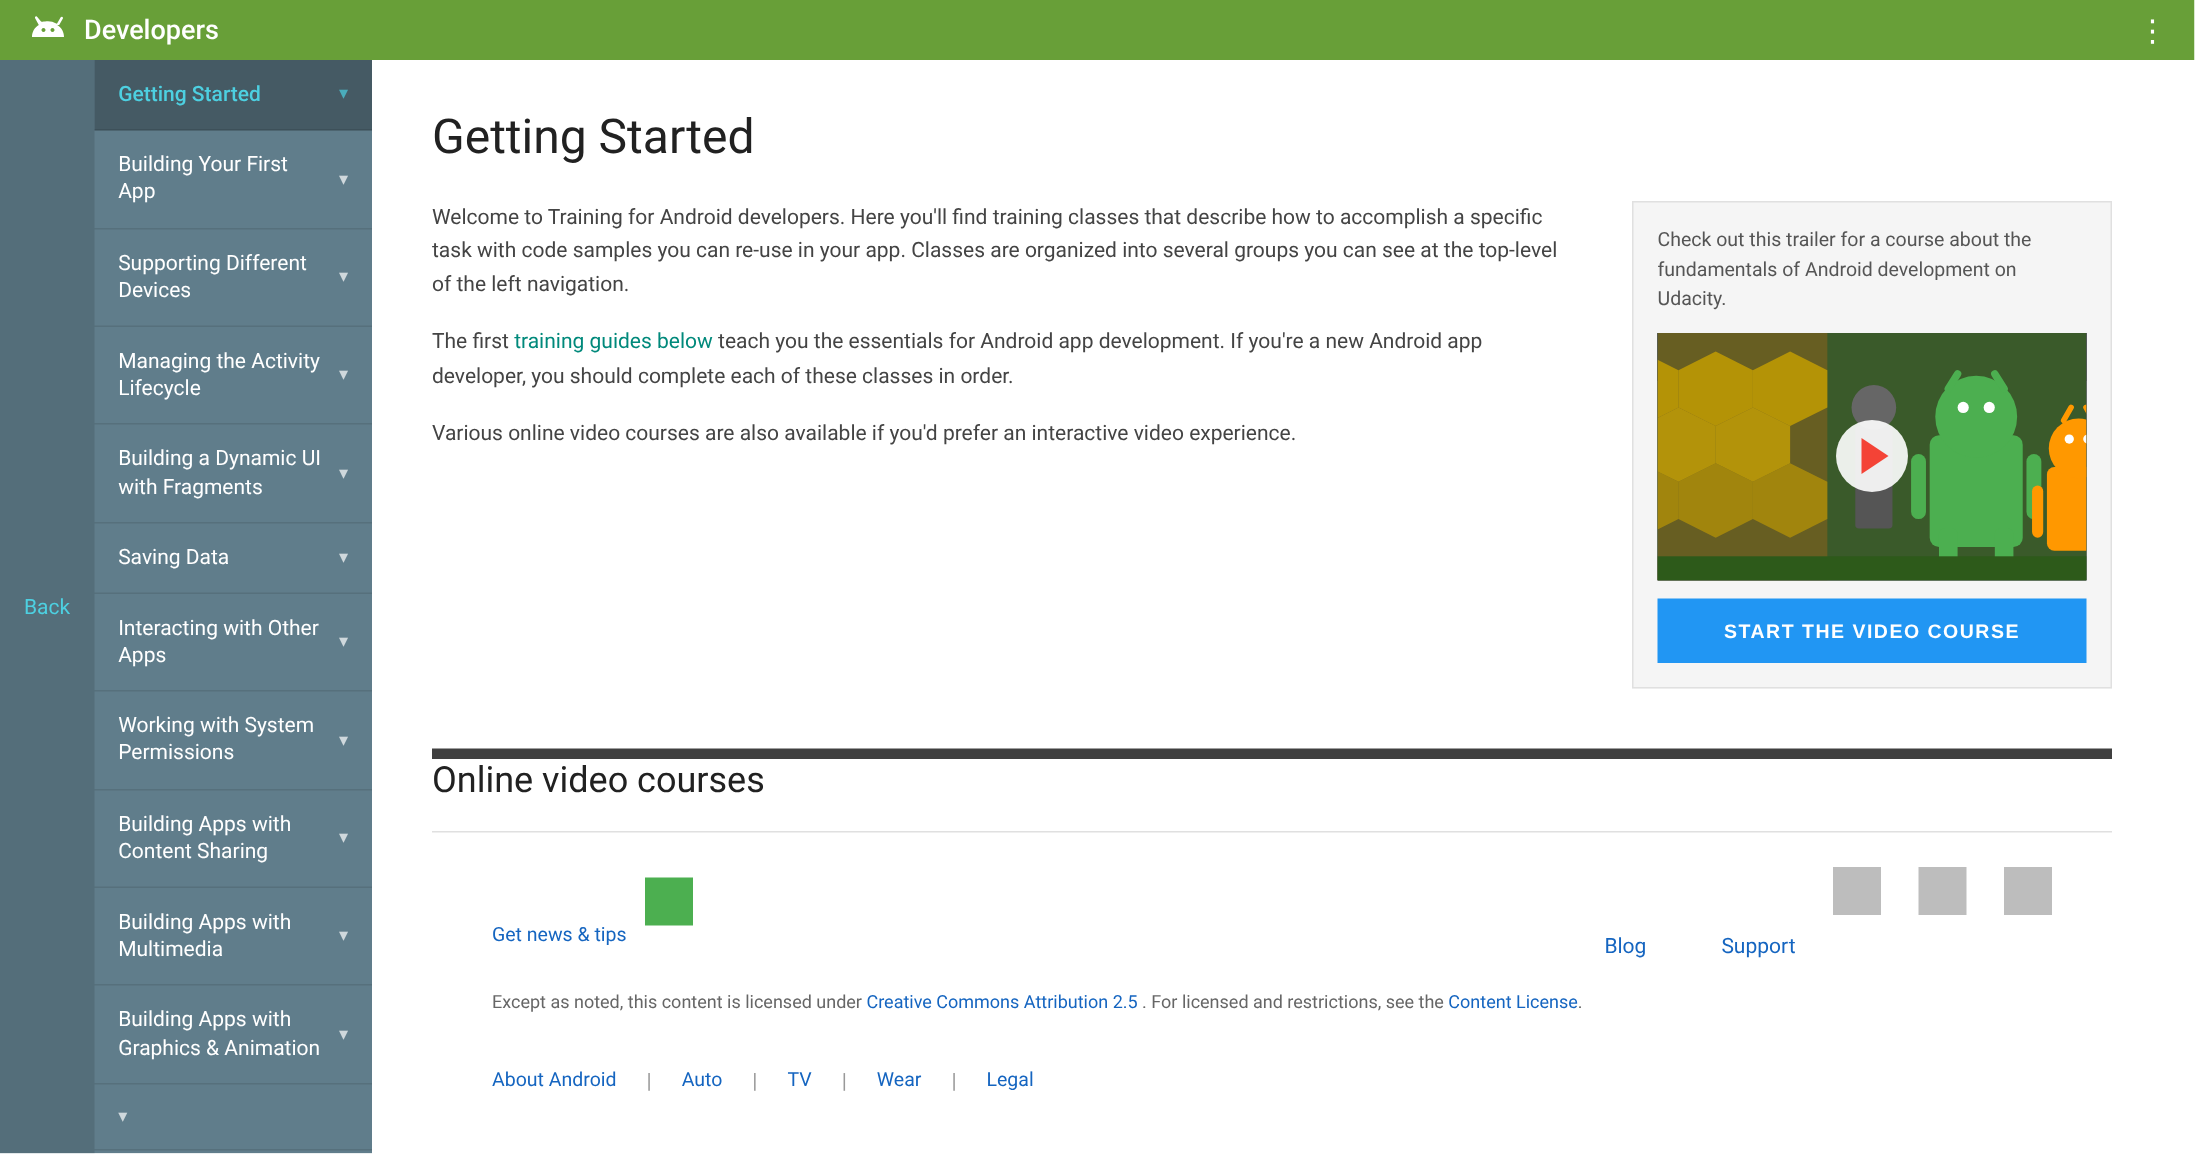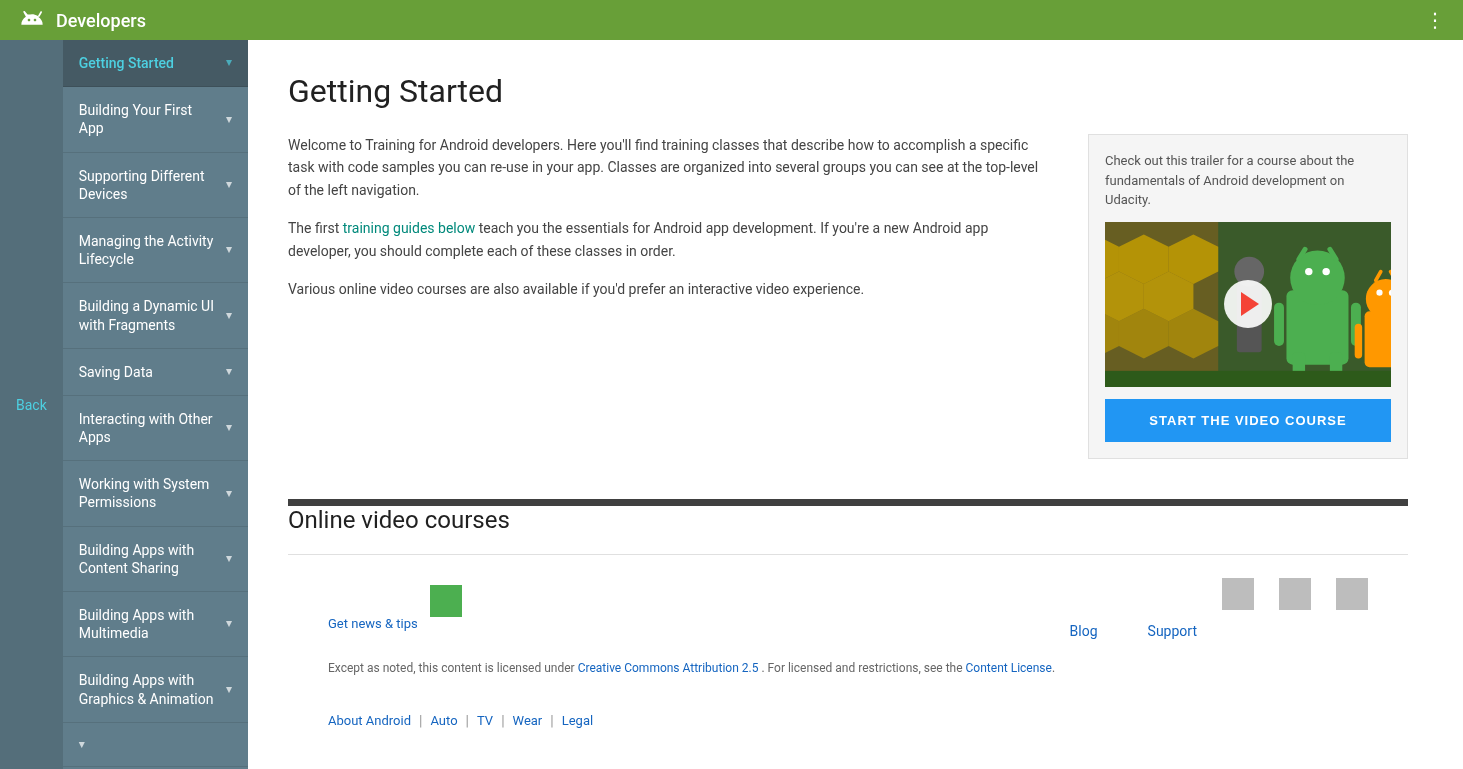--- a/index.html
+++ b/index.html
@@ -265,21 +265,21 @@
 
     .footer-news-row {
       display: flex;
       align-items: center;
       justify-content: space-between;
       margin-bottom: 12px;
     }
 
     .footer-links {
       display: flex;
-      gap: 0;
+      gap: 12px;
       flex-wrap: wrap;
       margin-top: 36px;
     }
 
     .footer-link {
       color: #1565C0;
       font-size: 13px;
       text-decoration: none;
     }
     .footer-sep {

